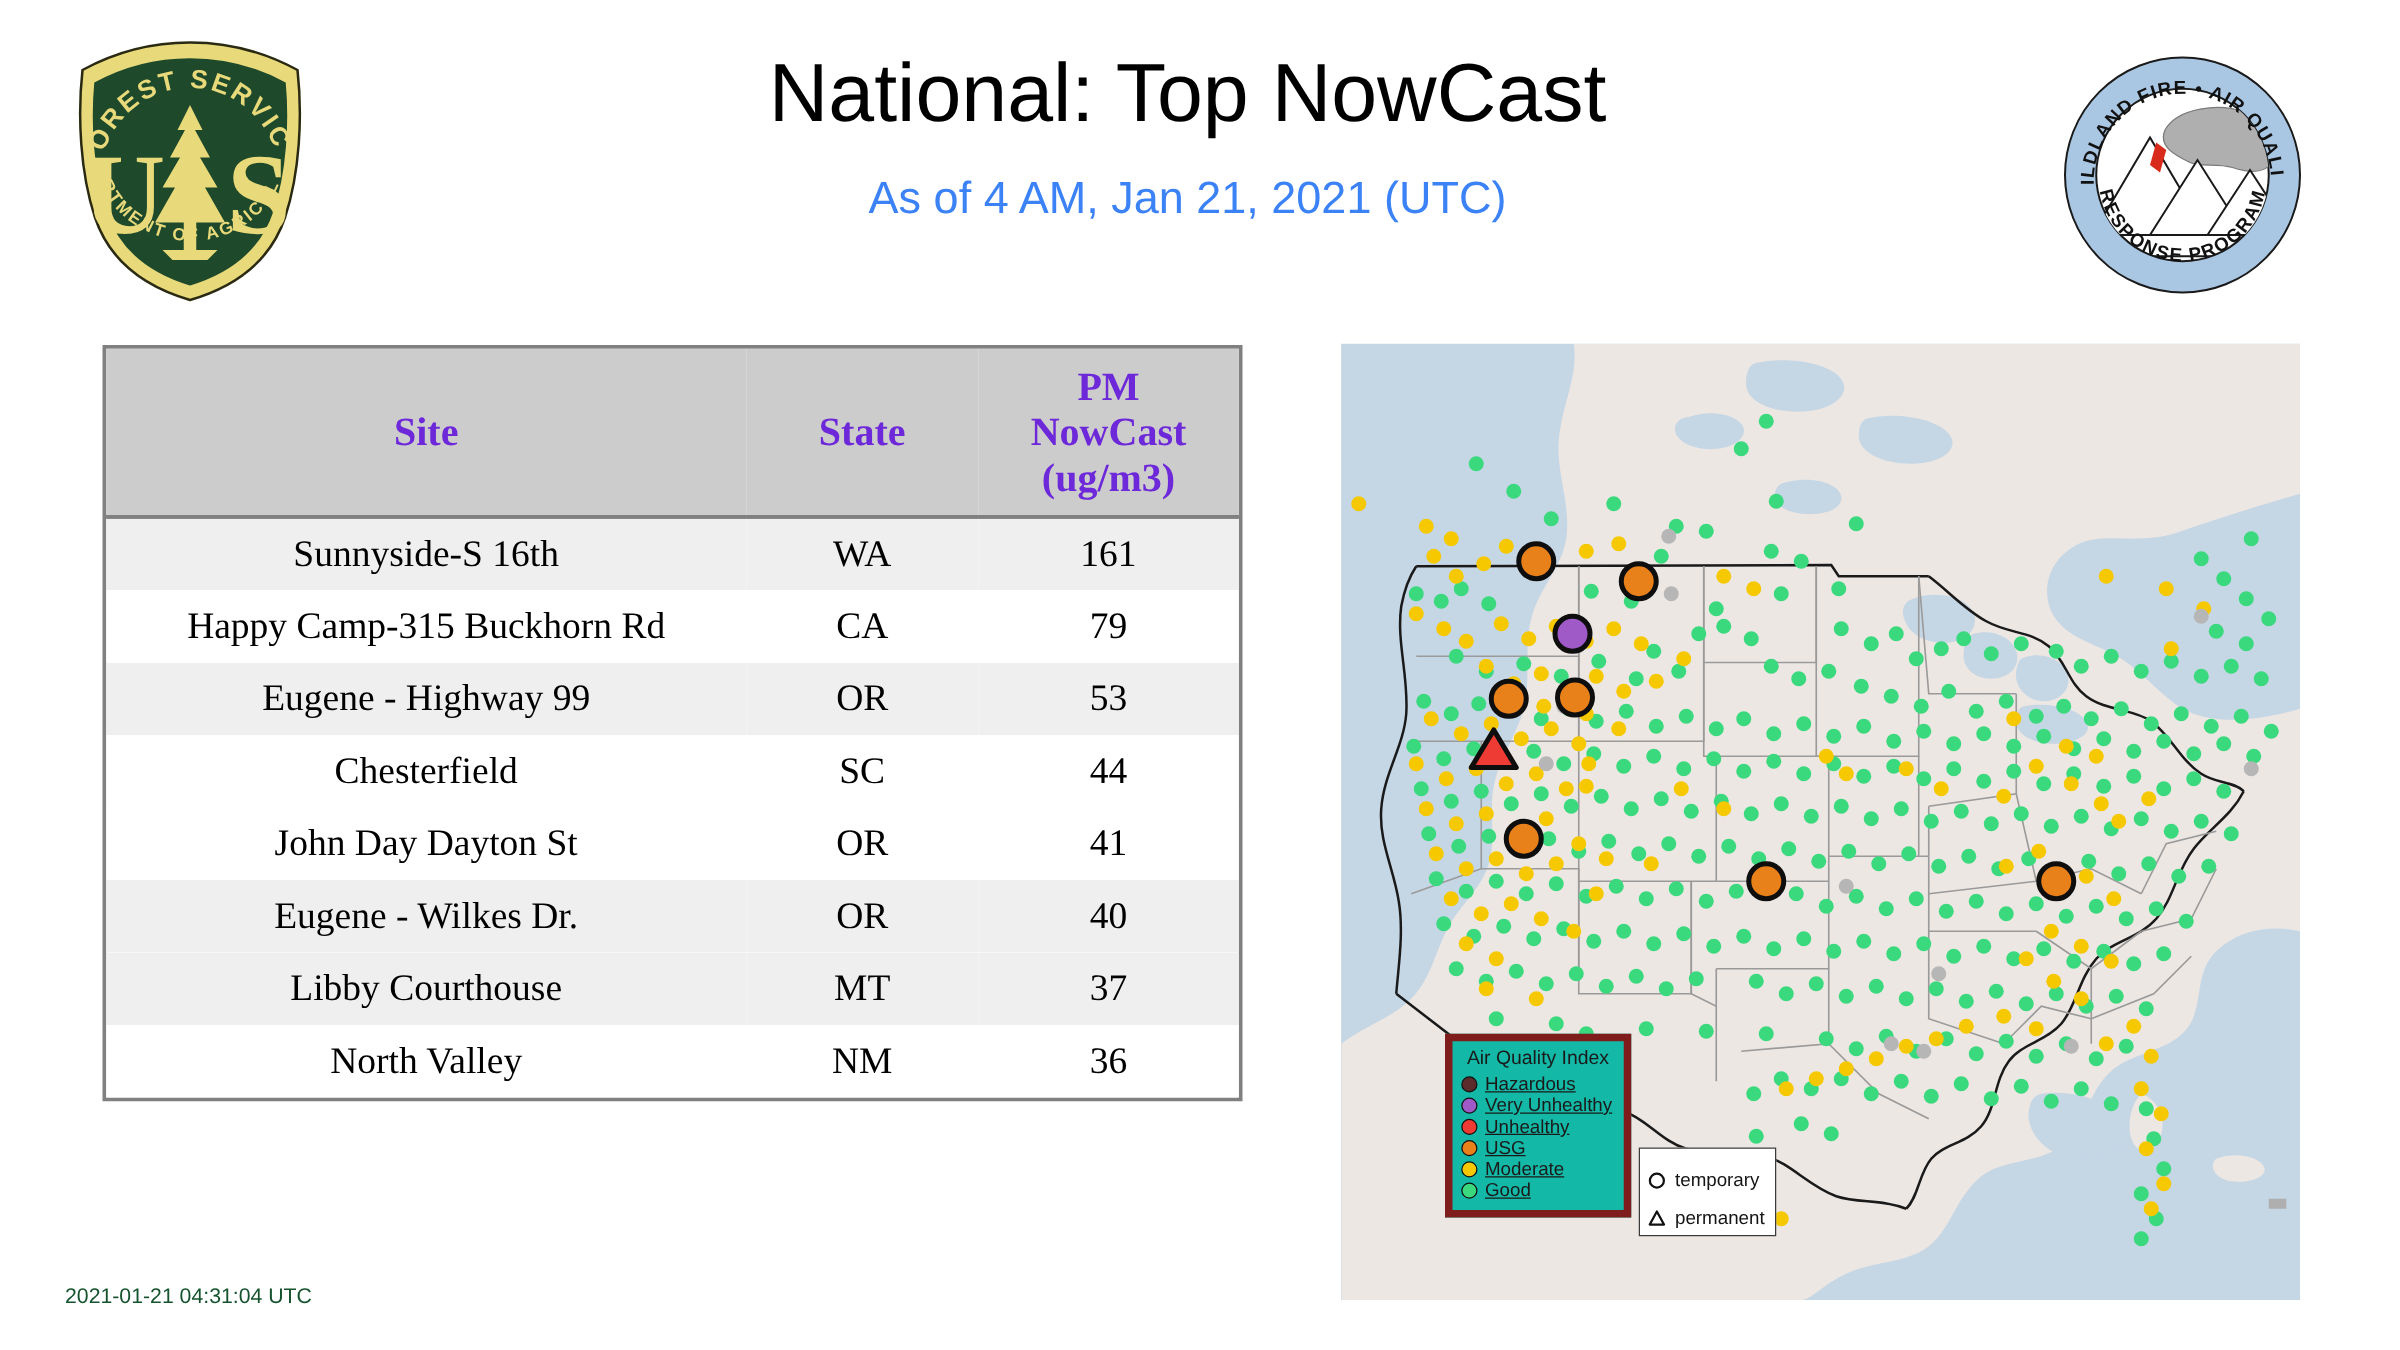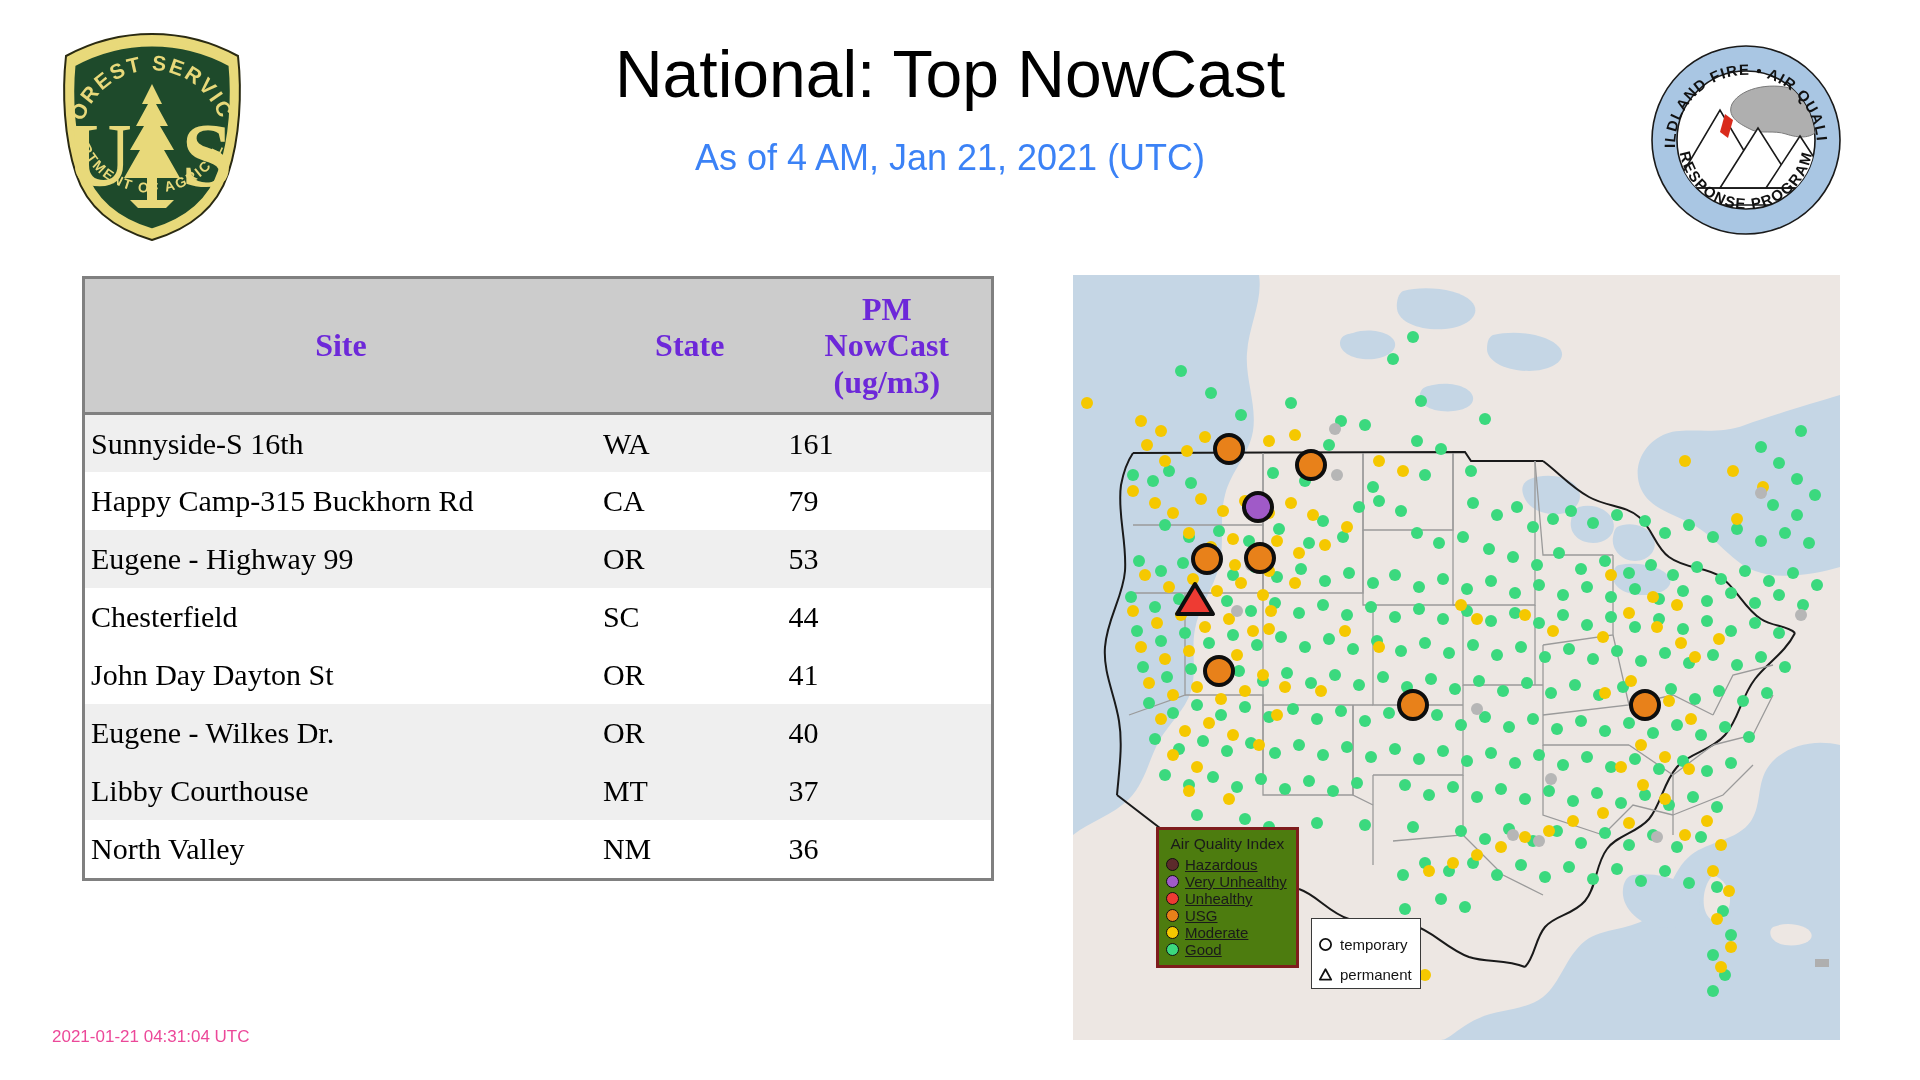--- a/index.html
+++ b/index.html
@@ -83,21 +83,21 @@
     padding: 12px 4px;
     height: 118px;
     vertical-align: middle;
     line-height: 1.14;
   }
   #data-table tbody td {
     font-family: "Liberation Serif", serif;
     font-weight: 400;
     font-size: 30px;
     color: #000000;
-    text-align: left;
+    text-align: center;
     height: 58px;
     padding: 2px 6px;
     vertical-align: middle;
     white-space: nowrap;
     overflow: hidden;
   }
   #data-table tbody tr.odd  td { background: #efefef; }
   #data-table tbody tr.even td { background: #ffffff; }
 
   
@@ -107,22 +107,22 @@
     width: 767px; height: 765px;
     overflow: hidden;
     background: #c5d6e5;
   }
   #map-svg { display: block; width: 767px; height: 765px; }
 
   
   #aqi-legend {
     position: absolute;
     left: 83px; top: 552px;
-    background: #4d7c0f;
-    border: 3px solid #7f1d1d;
+    background: #14b8a6;
+    border: 6px solid #7f1d1d;
     padding: 5px 9px 7px 7px;
   }
   #aqi-legend .legend-title {
     font-size: 15.5px;
     color: #1a1a1a;
     text-align: center;
     margin: 0 0 3px 2px;
     white-space: nowrap;
   }
   .legend-row {
@@ -164,21 +164,21 @@
     color: #141414;
     white-space: nowrap;
     line-height: 1;
   }
 
   
   #footer-timestamp {
     position: absolute;
     left: 52px; top: 1027px;
     font-size: 17px;
-    color: #ec4899;
+    color: #14532d;
     font-family: "Liberation Sans", sans-serif;
     white-space: nowrap;
   }
 </style>
 </head>
 <body>
 
 <div id="page">
 
   <div id="usfs-logo">

